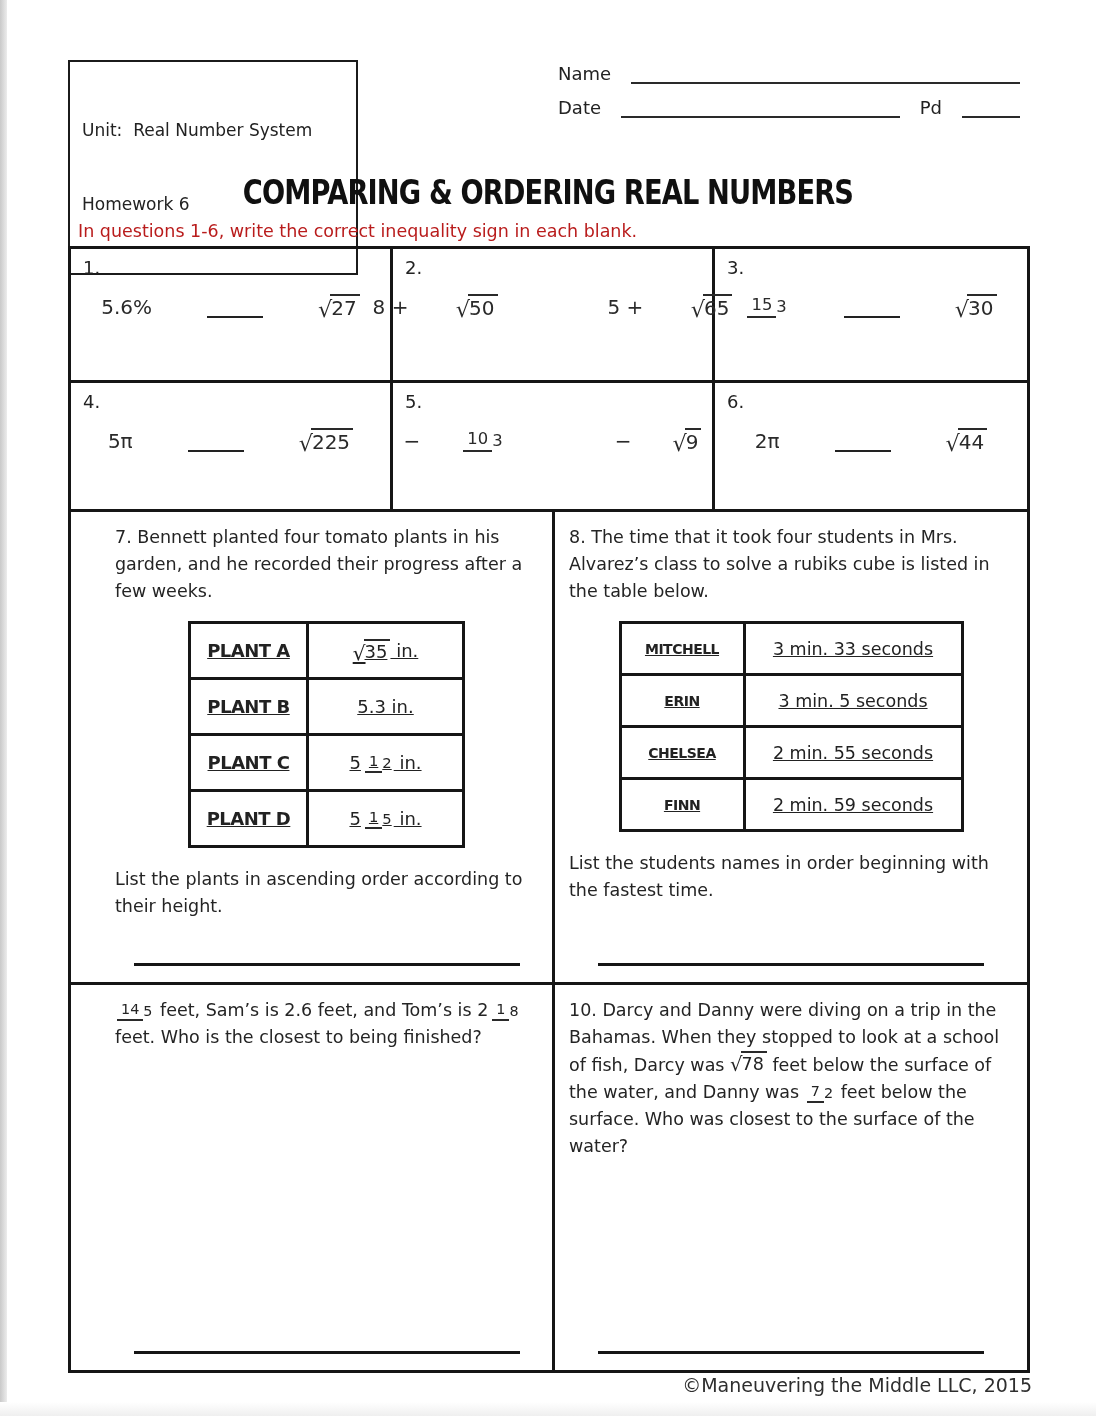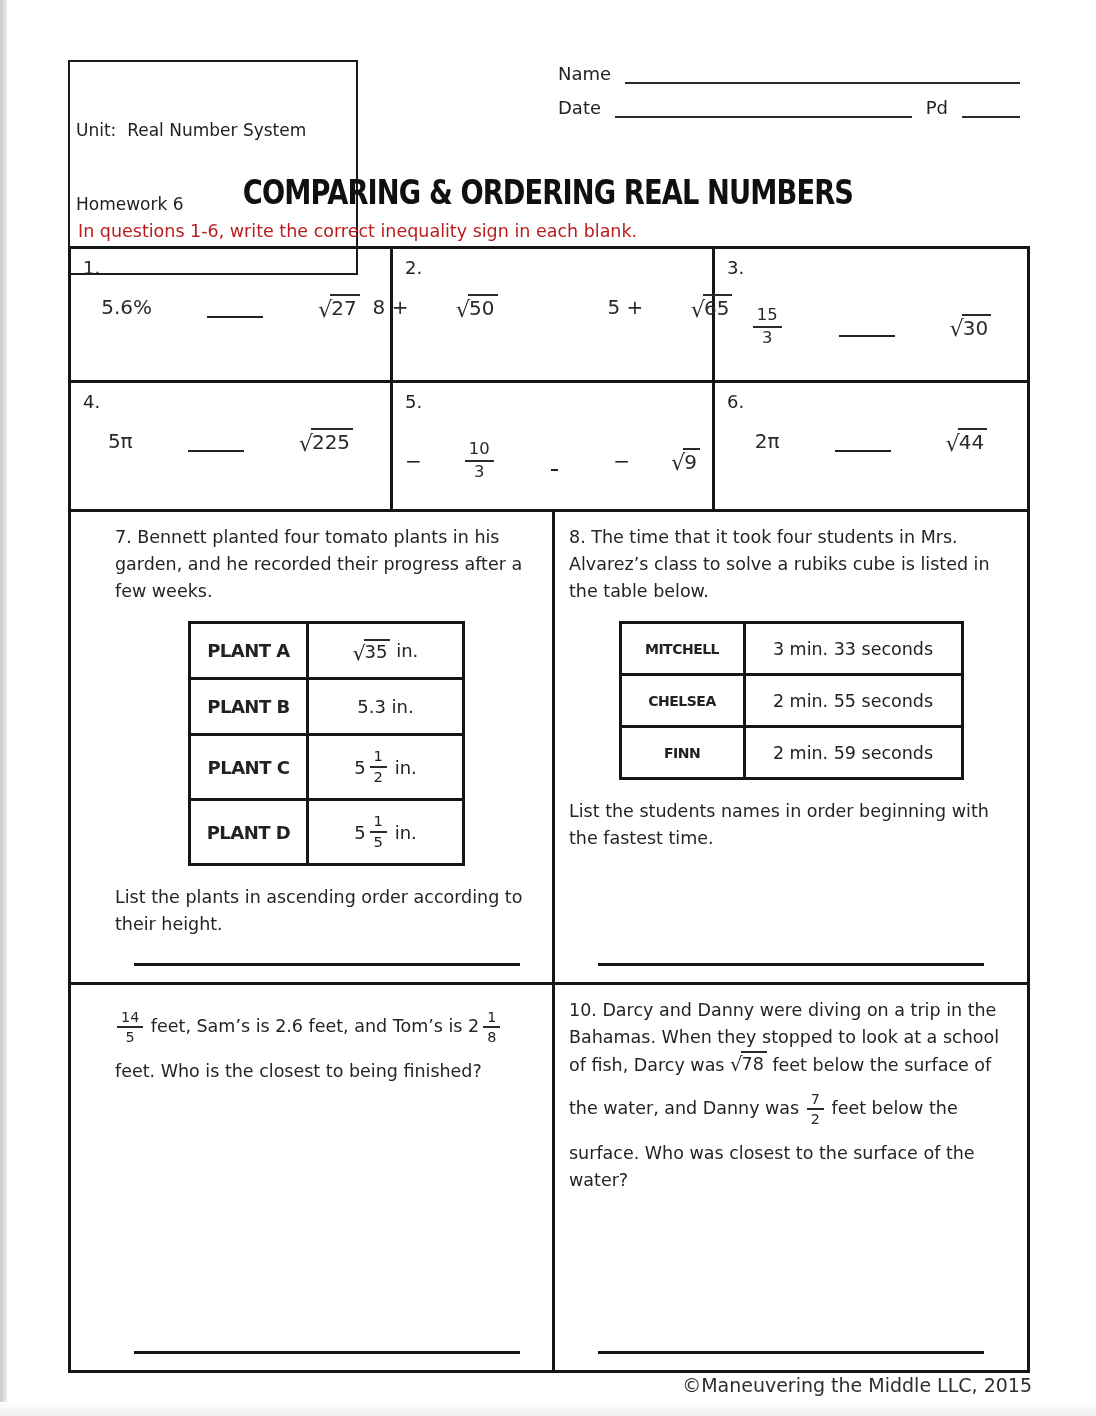--- a/index.html
+++ b/index.html
@@ -9,24 +9,24 @@
     background:#ffffff; overflow:hidden;
     font-family:"DejaVu Sans", sans-serif; color:#222;
   }
   .edge-left { position:absolute; left:0; top:0; width:7px; height:100%;
     background:linear-gradient(to right,#c9c9c9,#ececec); }
   .edge-bottom { position:absolute; left:0; bottom:0; width:100%; height:14px;
     background:linear-gradient(to bottom,#ffffff,#efefef); }
 
   
   .unit-box { position:absolute; left:68px; top:60px; width:290px; min-height:64px;
-    border:2px solid #1b1b1b; padding:7px 6px; font-size:17px; line-height:1.45;
+    border:2px solid #1b1b1b; padding:7px 12px; font-size:17px; line-height:1.45;
     white-space:pre; }
   .name-row, .date-row { position:absolute; left:558px; width:462px;
-    display:flex; align-items:flex-end; font-size:18px; gap:14px; }
+    display:flex; align-items:flex-end; font-size:18px; gap:20px; }
   .name-row { top:58px; height:26px; }
   .date-row { top:92px; height:26px; }
   .hline { flex:1 1 auto; border-bottom:2px solid #2a2a2a; height:22px; }
   .hline.short { flex:0 0 58px; }
 
   .title { position:absolute; top:174px; left:0; width:100%; text-align:center;
     font-size:31px; font-weight:bold; letter-spacing:-1px; color:#101010;
     transform:scale(0.88,1.08); transform-origin:50% 50%; }
   .instructions { position:absolute; left:78px; top:221px; font-size:17.5px; color:#b91c1c; }
 
@@ -47,38 +47,38 @@
   .grid78 { position:absolute; left:68px; top:512px; width:962px; height:473px;
     border:3px solid #161616; border-top:none; display:grid; grid-template-columns:484px 1fr; }
   .grid910 { position:absolute; left:68px; top:985px; width:962px; height:388px;
     border:3px solid #161616; border-top:none; display:grid; grid-template-columns:484px 1fr; }
   .halfcell { padding:12px 14px 10px 14px; display:flex; flex-direction:column; }
   .halfcell.lft { border-right:3px solid #161616;padding-left:44px; }
   .para { font-size:17.5px; line-height:1.55; color:#242424; }
   .para .mtext { white-space:pre-wrap; }
   .prompt { font-size:17.5px; line-height:1.5; color:#242424; margin-top:18px; }
 
-  table.mini { border-collapse:collapse; margin:16px auto 0 auto; }
+  table.mini { border-collapse:collapse; margin:16px auto 0 auto;text-decoration:underline; }
   table.mini th, table.mini td { border:3px solid #161616; text-align:center; vertical-align:middle; }
   table.plants th { width:118px; height:56px; font-size:18px; font-weight:bold; letter-spacing:-0.5px; }
   table.plants td { width:156px; font-size:18px; }
   table.students th { width:124px; height:52px; font-size:14px; font-weight:bold; letter-spacing:-0.5px; }
   table.students td { width:218px; font-size:17.5px; }
   table.mini td .cellmath { display:flex; justify-content:center; align-items:center; }
   table.mini td .mtext { white-space:pre; }
 
   .answer-line { margin-top:auto; align-self:center; width:386px; height:0;
     border-bottom:3px solid #161616; margin-bottom:6px; }
 
   
   .sqrt { display:inline-flex; align-items:stretch; line-height:1.15; }
   .sqrt .rad { font-size:1.12em; line-height:1; align-self:flex-end; }
   .sqrt .rand { border-top:2px solid #2a2a2a; padding:1px 3px 0 1px; margin-left:-2px; }
-  .frac { display:inline-flex; flex-direction:column; align-items:center;
-    vertical-align:middle; font-size:0.82em; line-height:1.15; margin:12px 2px;text-align:center; }
+  .frac { display:inline-flex; flex-direction:row; align-items:center;
+    vertical-align:middle; font-size:0.82em; line-height:1.15; margin:0 2px;text-align:center; }
   .frac .num { border-bottom:2px solid #2a2a2a; padding:0 4px 1px 4px; }
   .frac .den { padding-top:1px; }
   .whole { margin-right:2px; }
   .para .frac, .cellmath .frac { transform:translateY(0); }
   .blank { display:inline-block; width:56px; height:1.05em;
     border-bottom:2.5px solid #222; margin:0 14px; }
 
   .footer { position:absolute; top:1374px; right:64px; font-size:19px; color:#2e2e2e; }
 </style>
 </head>
@@ -248,20 +248,28 @@
 
     <div class="halfcell">
       <p class="para">8. The time that it took four students in Mrs. Alvarez’s class to solve a rubiks cube is listed in the table below.</p>
       <table class="mini students">
         <tbody>
             <tr>
           <th>MITCHELL</th>
           <td>
                 <div class="cellmath">
                   <span class="mtext">3 min. 33 seconds</span>
+                </div>
+              </td>
+        </tr>
+        <tr>
+          <th>ERIN</th>
+          <td>
+                <div class="cellmath">
+                  <span class="mtext">3 min. 5 seconds</span>
                 </div>
               </td>
         </tr>
         <tr>
           <th>CHELSEA</th>
           <td>
                 <div class="cellmath">
                   <span class="mtext">2 min. 55 seconds</span>
                 </div>
               </td>

